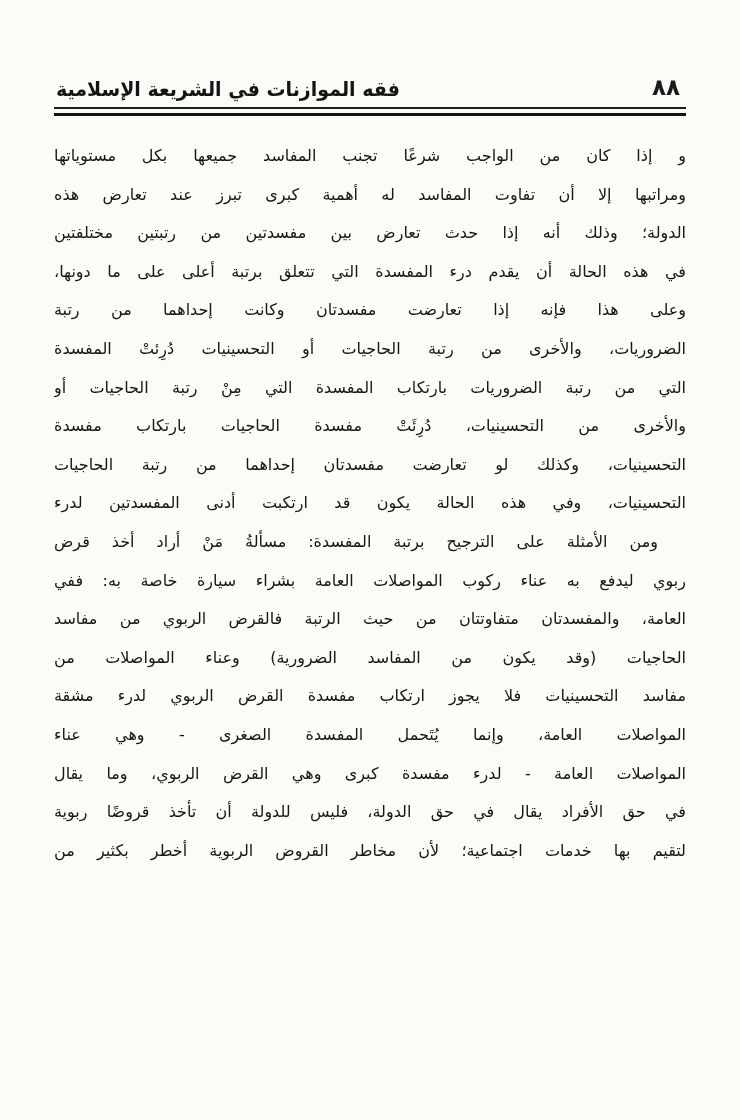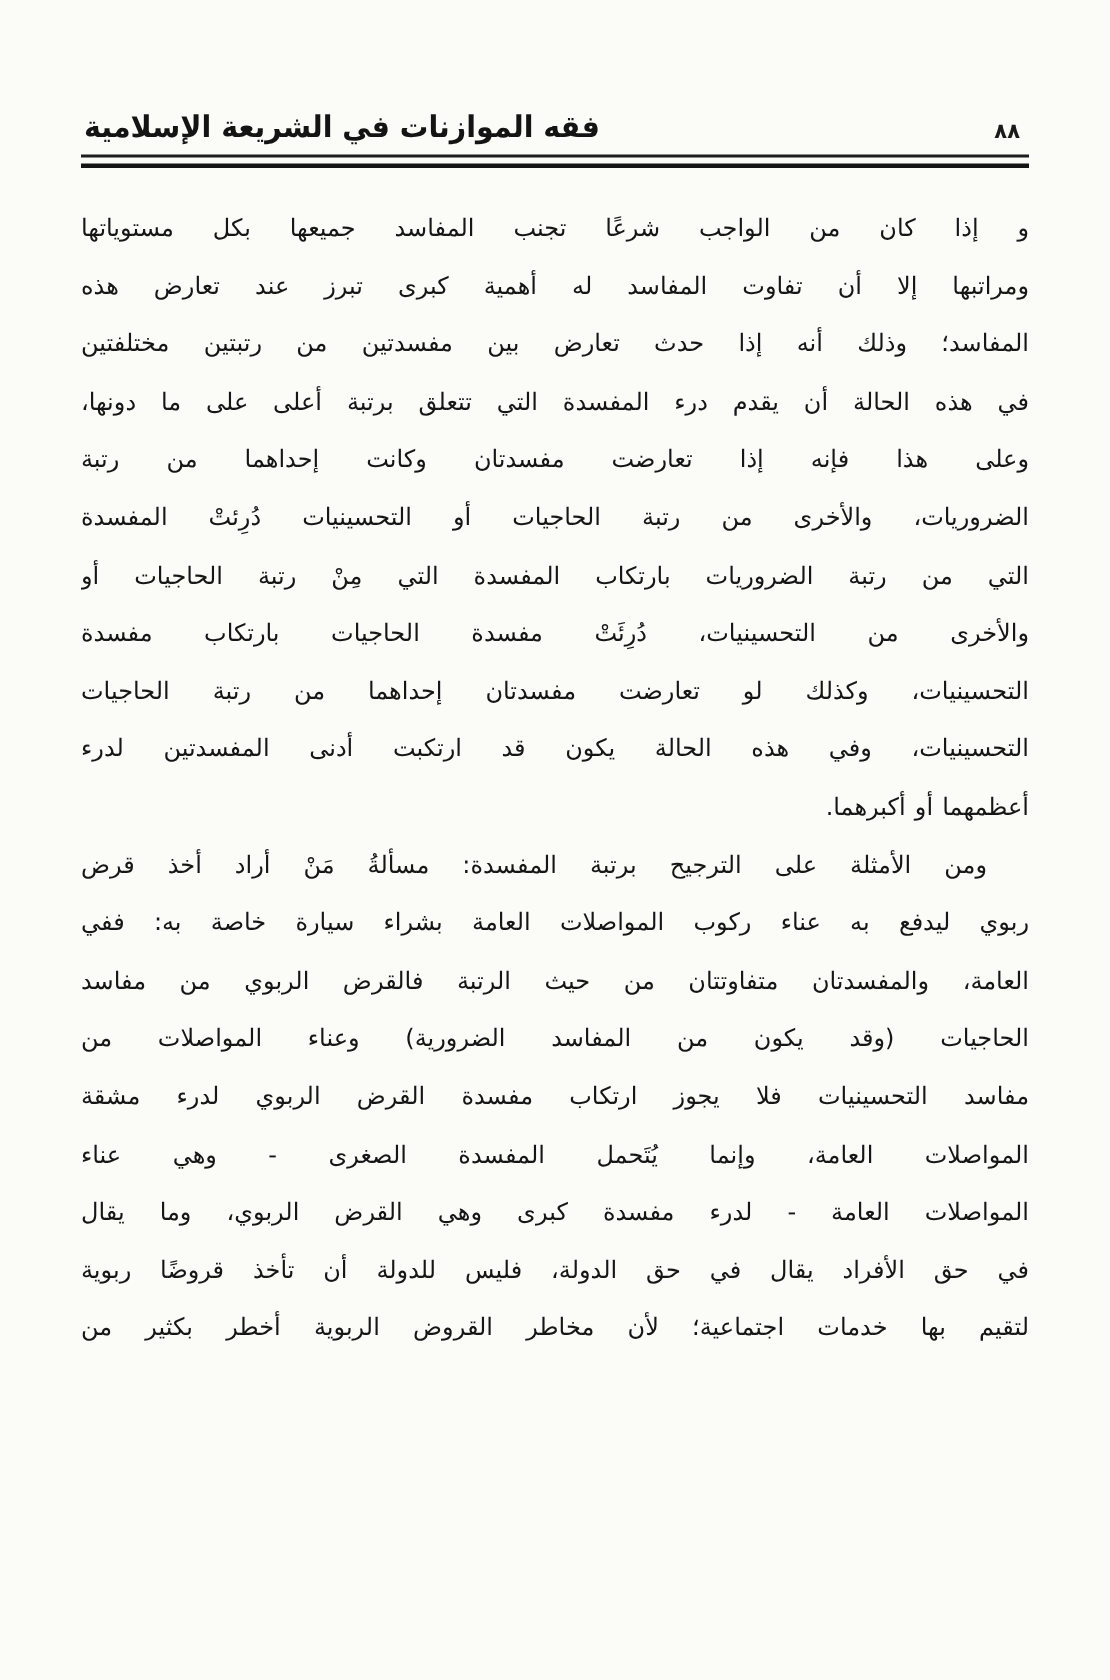--- a/index.html
+++ b/index.html
@@ -25,21 +25,21 @@
   }
   
   .page-header {
     display: flex;
     justify-content: space-between;
     align-items: flex-end;
     padding: 0 6px 0 2px;
     margin-bottom: 7px;
   }
   .page-number {
-    font-size: 14px;
+    font-size: 23px;
     font-weight: 700;
     letter-spacing: 3px;
     color: #1a1a1a;
   }
   .book-title {
     font-size: 19px;
     font-weight: 700;
     color: #141414;
     transform: scaleY(1.05);
   }
@@ -85,29 +85,28 @@
 
   <div class="rule">
     <div class="rule-top"></div>
     <div class="rule-bottom"></div>
   </div>
 
   <main class="text-block">
     <div id="para1">
         <div class="line">و إذا كان من الواجب شرعًا تجنب المفاسد جميعها بكل مستوياتها</div>
         <div class="line">ومراتبها إلا أن تفاوت المفاسد له أهمية كبرى تبرز عند تعارض هذه</div>
-        <div class="line">المفاسد؛ وذلك أنه إذا حدث تعارض بين مفسدتين من رتبتين مختلفتين</div>
+        <div class="line">الدولة؛ وذلك أنه إذا حدث تعارض بين مفسدتين من رتبتين مختلفتين</div>
         <div class="line">في هذه الحالة أن يقدم درء المفسدة التي تتعلق برتبة أعلى على ما دونها،</div>
         <div class="line">وعلى هذا فإنه إذا تعارضت مفسدتان وكانت إحداهما من رتبة</div>
         <div class="line">الضروريات، والأخرى من رتبة الحاجيات أو التحسينيات دُرِئتْ المفسدة</div>
         <div class="line">التي من رتبة الضروريات بارتكاب المفسدة التي مِنْ رتبة الحاجيات أو</div>
         <div class="line">والأخرى من التحسينيات، دُرِئَتْ مفسدة الحاجيات بارتكاب مفسدة</div>
         <div class="line">التحسينيات، وكذلك لو تعارضت مفسدتان إحداهما من رتبة الحاجيات</div>
         <div class="line">التحسينيات، وفي هذه الحالة يكون قد ارتكبت أدنى المفسدتين لدرء</div>
-        <div class="line last">أعظمهما أو أكبرهما.</div>
       </div>
     <div id="para2">
         <div class="line indent"><span class="bold">ومن الأمثلة على الترجيح برتبة المفسدة:</span><span> مسألةُ مَنْ أراد أخذ قرض</span></div>
         <div class="line">ربوي ليدفع به عناء ركوب المواصلات العامة بشراء سيارة خاصة به: ففي</div>
         <div class="line">العامة، والمفسدتان متفاوتتان من حيث الرتبة فالقرض الربوي من مفاسد</div>
         <div class="line">الحاجيات (وقد يكون من المفاسد الضرورية) وعناء المواصلات من</div>
         <div class="line">مفاسد التحسينيات فلا يجوز ارتكاب مفسدة القرض الربوي لدرء مشقة</div>
         <div class="line">المواصلات العامة، وإنما يُتَحمل المفسدة الصغرى - وهي عناء</div>
         <div class="line">المواصلات العامة - لدرء مفسدة كبرى وهي القرض الربوي، وما يقال</div>
         <div class="line">في حق الأفراد يقال في حق الدولة، فليس للدولة أن تأخذ قروضًا ربوية</div>

